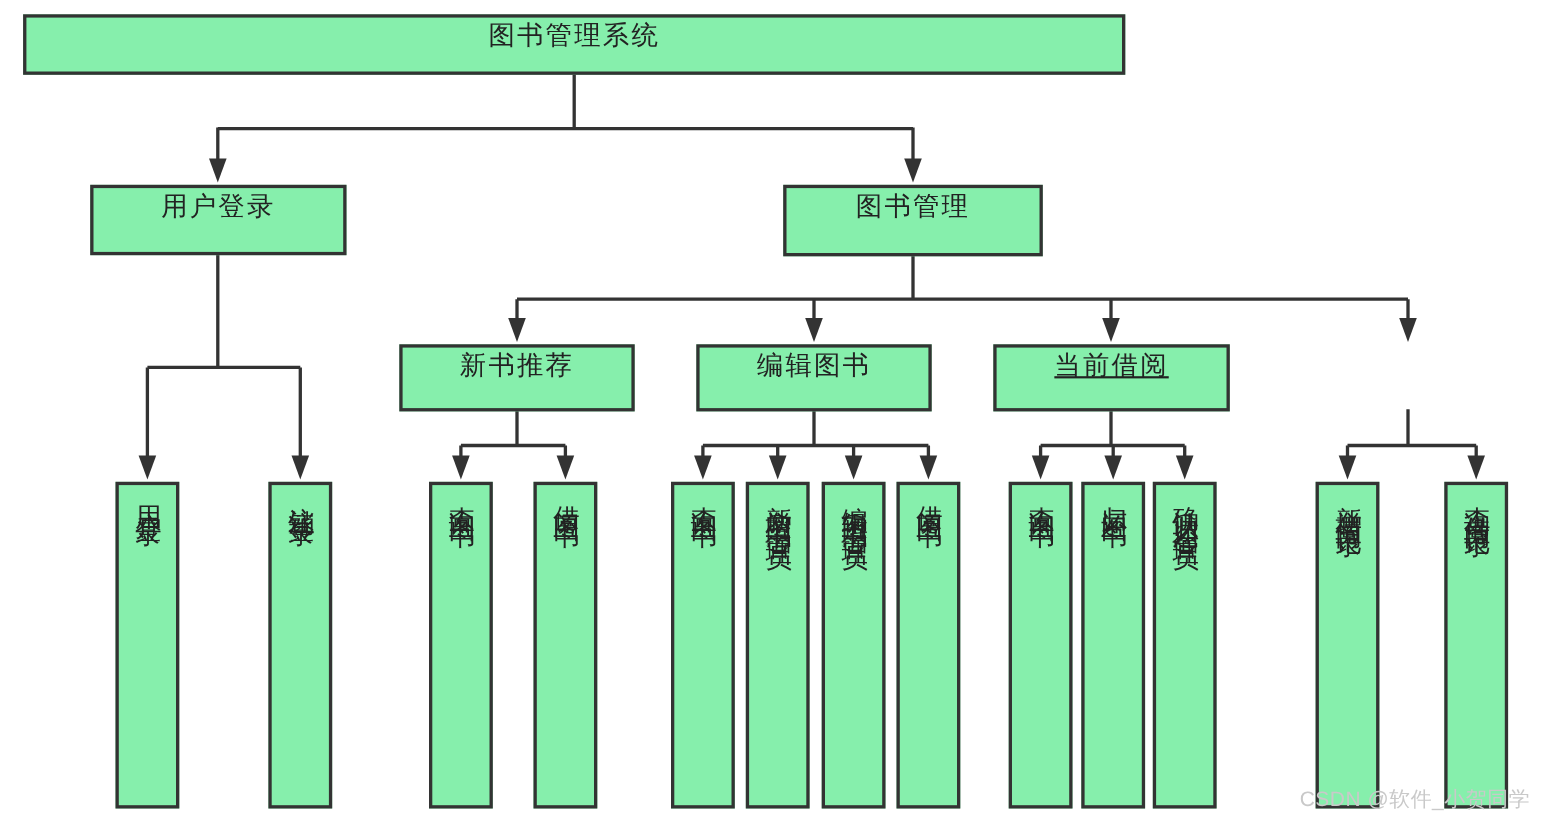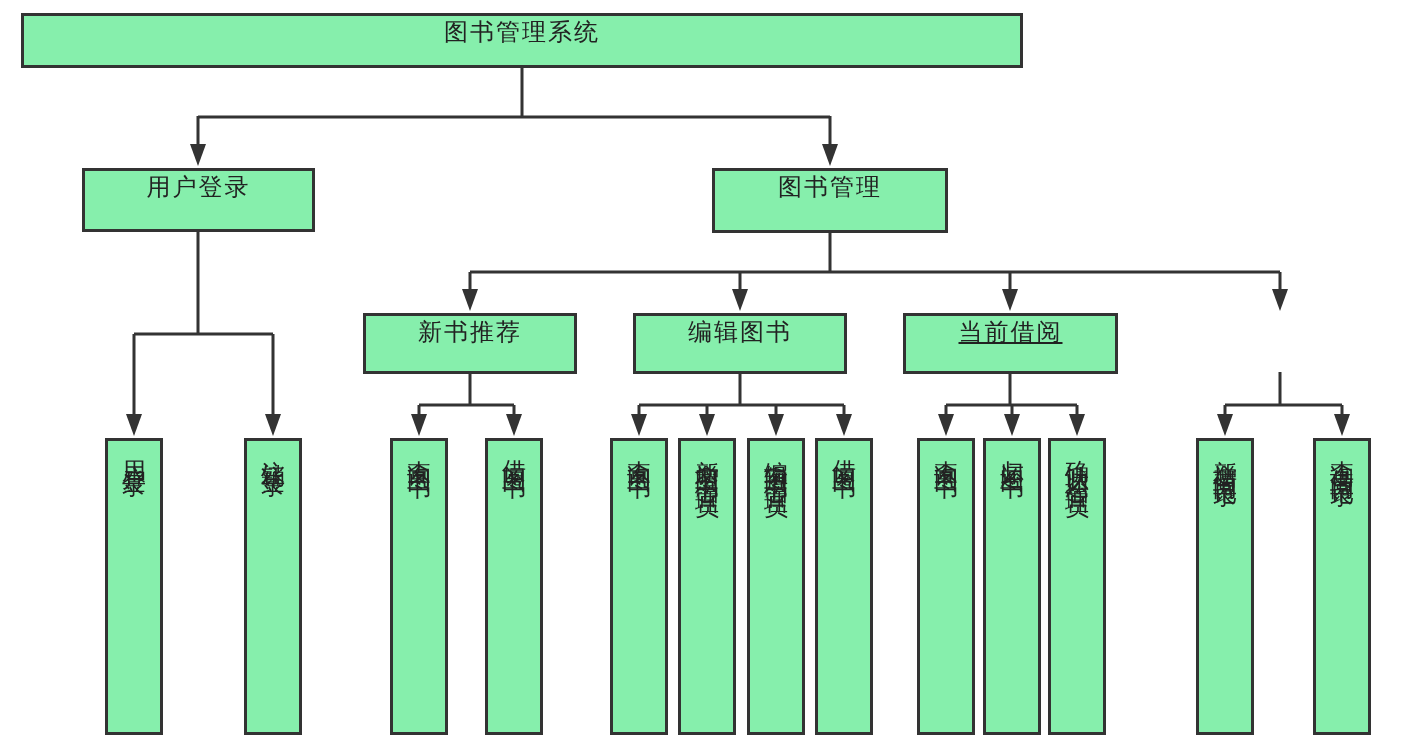--- a/index.html
+++ b/index.html
@@ -190,13 +190,14 @@
   <div class="node leaf" id="leaf-cb-confirm">
     <span class="label">确认归还（管理员）</span>
   </div>
   <div class="node leaf" id="leaf-br-add">
     <span class="label">新增借阅记录</span>
   </div>
   <div class="node leaf" id="leaf-br-query">
     <span class="label">查询借阅记录</span>
   </div>
 
+  <div id="watermark">CSDN @软件_小贺同学</div>
 </div>
 
 </body></html>

